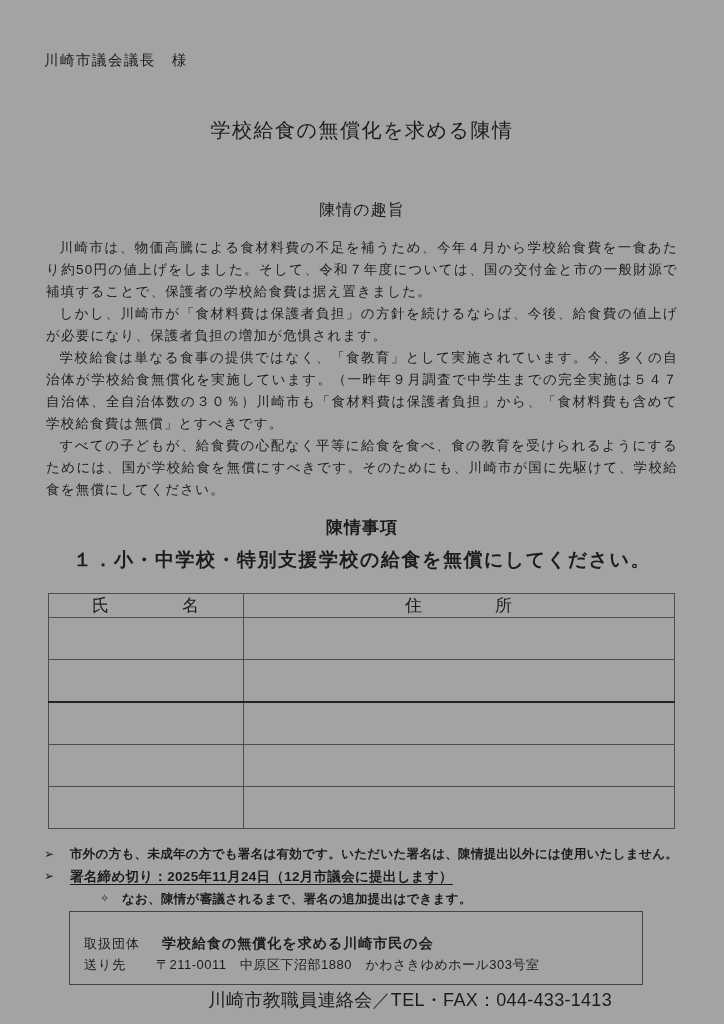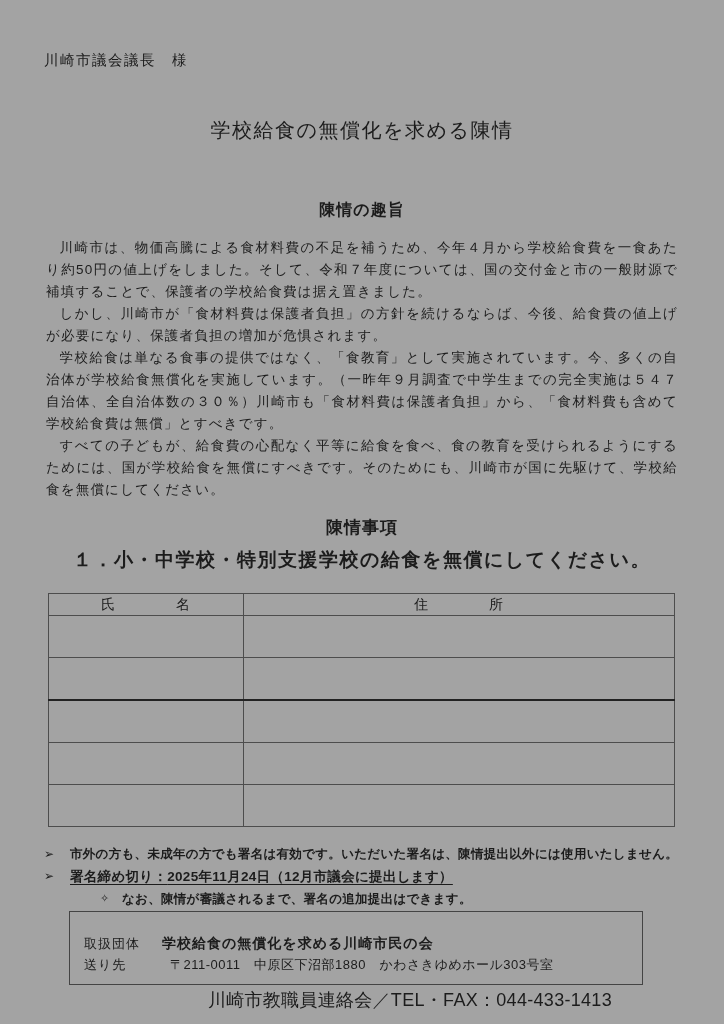--- a/index.html
+++ b/index.html
@@ -13,21 +13,21 @@
   .recipient{
     position:absolute;left:44px;top:51px;
     font-size:14.5px;letter-spacing:1.5px;font-weight:500;
   }
   .doc-title{
     position:absolute;left:0;top:117px;width:100%;
     text-align:center;font-size:20px;letter-spacing:1.5px;font-weight:500;
   }
   .purpose-heading{
     position:absolute;left:0;top:200px;width:100%;
-    text-align:center;font-size:16px;letter-spacing:1px;font-weight:700;
+    text-align:center;font-size:16px;letter-spacing:1px;font-weight:400;
   }
   .body-text{
     position:absolute;left:46px;top:237px;width:632px;
     font-size:13.5px;line-height:22px;letter-spacing:1.2px;
     text-align:justify;
   }
   .body-text p{margin:0;text-indent:1em;}
   .matters-heading{
     position:absolute;left:0;top:516px;width:100%;
     text-align:center;font-size:17px;letter-spacing:1px;font-weight:600;
@@ -38,21 +38,21 @@
   }
 
   table.sign-table{
     position:absolute;left:48px;top:593px;width:627px;
     border-collapse:collapse;table-layout:fixed;
   }
   table.sign-table th,table.sign-table td{
     border:1px solid #4d4d4d;padding:0;
   }
   table.sign-table th{
-    height:21px;font-size:14px;font-weight:500;letter-spacing:1px;
+    height:21px;font-size:17px;font-weight:500;letter-spacing:1px;
     text-align:center;vertical-align:middle;
   }
   table.sign-table td{height:41px;}
   table.sign-table col.c1{width:195px;}
   table.sign-table tr.thick-sep td{border-bottom:2.5px solid #222;}
 
   .notes{
     position:absolute;left:44px;top:846px;width:640px;
     font-size:12.5px;font-weight:700;letter-spacing:0.3px;
   }
@@ -64,21 +64,21 @@
   .subnote-marker{width:22px;flex:0 0 22px;font-size:11px;font-weight:400;line-height:15px;}
 
   .contact-box{
     position:absolute;left:69px;top:911px;width:574px;height:74px;
     border:1.5px solid #444;box-sizing:border-box;
     padding:23px 14px 0 14px;
   }
   .cb-row1{display:flex;align-items:baseline;gap:16px;}
   .cb-label{font-size:13px;letter-spacing:1px;font-weight:500;flex:0 0 62px;}
   .cb-org{font-size:14px;letter-spacing:1px;font-weight:600;}
-  .cb-row2{display:flex;align-items:baseline;gap:24px;margin-top:3px;}
+  .cb-row2{display:flex;align-items:baseline;gap:10px;margin-top:3px;}
   .cb-addr{font-size:13px;letter-spacing:0.5px;}
   .cb-row3{text-align:right;padding-right:16px;margin-top:14px;font-size:18px;letter-spacing:0.3px;font-weight:500;}
 </style>
 </head>
 <body>
 
 <div class="page">
 
   <div class="recipient">川崎市議会議長　様</div>
 

